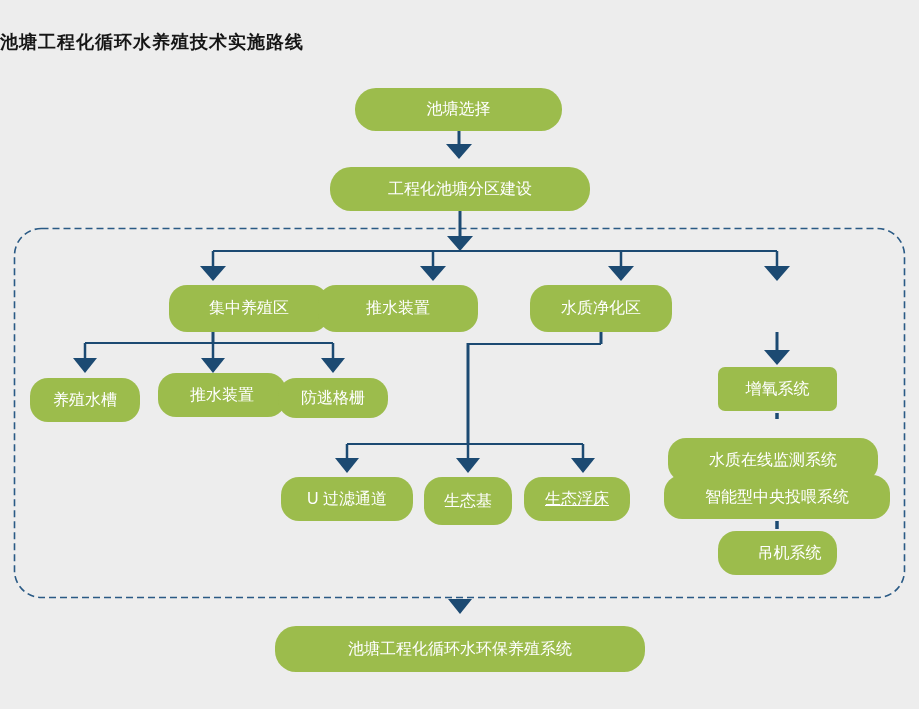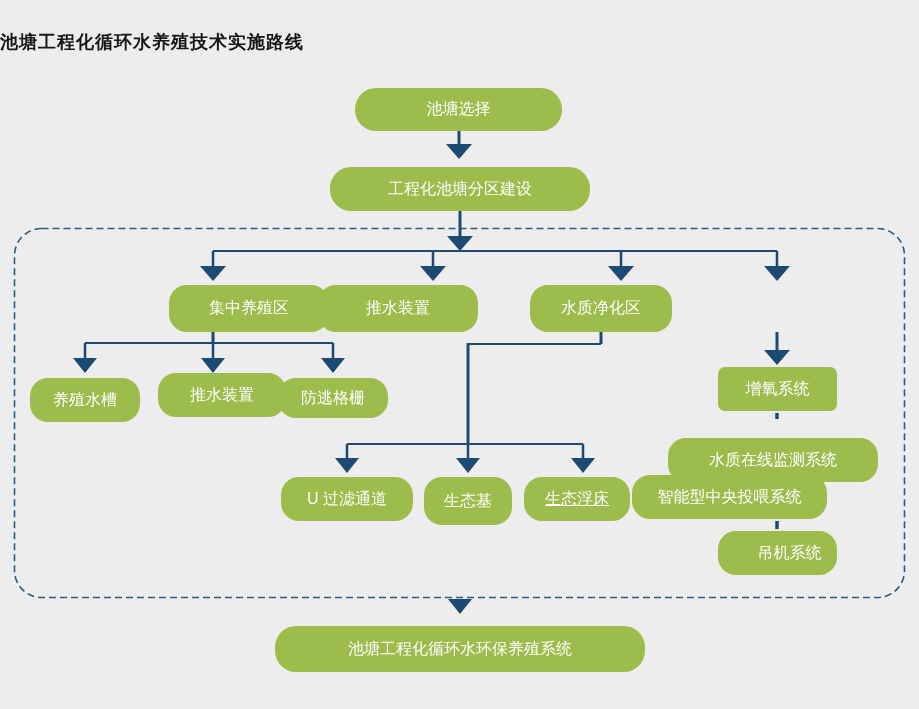--- a/index.html
+++ b/index.html
@@ -126,19 +126,19 @@
   <div class="node" style="left:281px;top:477px;width:132px;height:44px;">U 过滤通道</div>
 
   <div class="node" style="left:424px;top:477px;width:88px;height:48px;">生态基</div>
 
   <div class="node" style="left:524px;top:477px;width:106px;height:44px;text-decoration:underline;">生态浮床</div>
 
   <div class="node" style="left:718px;top:367px;width:119px;height:44px;border-radius:7px;">增氧系统</div>
 
   <div class="node" style="left:668px;top:421px;width:210px;height:44px;margin-top:17px;">水质在线监测系统</div>
 
-  <div class="node" style="left:632px;top:475px;width:195px;height:44px;">智能型中央投喂系统</div>
+  <div class="node" style="left:664px;top:475px;width:226px;height:44px;">智能型中央投喂系统</div>
 
   <div class="node" style="left:718px;top:531px;width:119px;height:44px;padding-left:24px;">吊机系统</div>
 
   <div class="node big" style="left:275px;top:626px;width:370px;height:46px;">池塘工程化循环水环保养殖系统</div>
 
 </div>
 
 </body></html>

